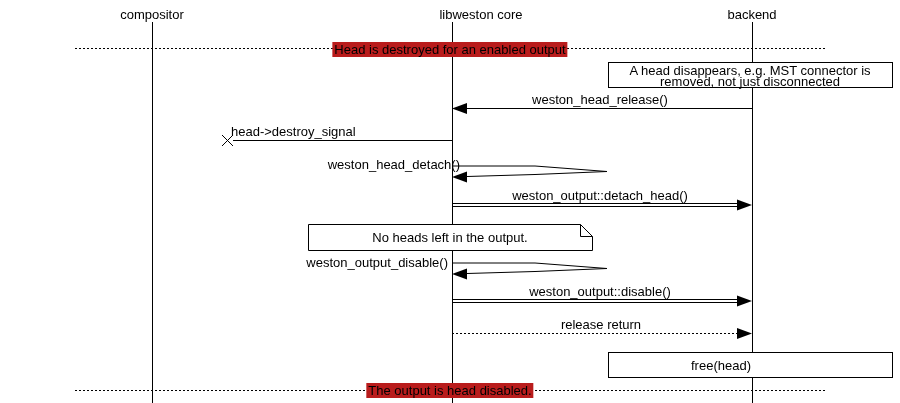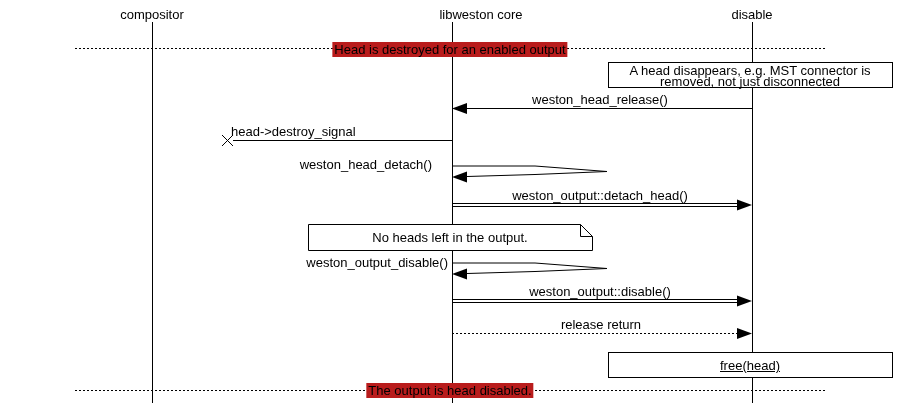--- a/index.html
+++ b/index.html
@@ -83,31 +83,31 @@
       <polygon points="752,333.5 737,328 737,339" fill="#000"></polygon>
     </g>
 
     <rect x="608.5" y="352.5" width="284" height="25" fill="#ffffff" stroke="#000" stroke-width="1"></rect>
 
     <line x1="75" y1="390.5" x2="825" y2="390.5" stroke="#000" stroke-width="1" stroke-dasharray="2,2"></line>
   </svg>
 
   <div class="lbl ctr" style="left:152px;top:7px;">compositor</div>
   <div class="lbl ctr" style="left:452px;top:7px;margin-left:29px;">libweston core</div>
-  <div class="lbl ctr" style="left:752px;top:7px;">disable</div>
+  <div class="lbl ctr" style="left:752px;top:7px;">backend</div>
 
   <div class="lbl ctr divlbl" style="left:450px;top:42px;">Head is destroyed for an enabled output</div>
   <div class="lbl ctr divlbl" style="left:450px;top:383px;">The output is head disabled.</div>
 
   <div class="lbl ctr" style="left:750px;top:63px;">A head disappears, e.g. MST connector is</div>
   <div class="lbl ctr" style="left:750px;top:74px;">removed, not just disconnected</div>
 
   <div class="lbl ctr" style="left:600px;top:92px;">weston_head_release()</div>
   <div class="lbl" style="left:231px;top:124px;">head-&gt;destroy_signal</div>
-  <div class="lbl" style="right:468px;top:157px;margin-left:16px;">weston_head_detach()</div>
+  <div class="lbl" style="right:440px;top:157px;margin-left:16px;">weston_head_detach()</div>
   <div class="lbl ctr" style="left:600px;top:188px;">weston_output::detach_head()</div>
   <div class="lbl ctr" style="left:450px;top:230px;">No heads left in the output.</div>
   <div class="lbl" style="right:452px;top:255px;">weston_output_disable()</div>
   <div class="lbl ctr" style="left:600px;top:284px;">weston_output::disable()</div>
   <div class="lbl ctr" style="left:601px;top:317px;">release return</div>
-  <div class="lbl ctr" style="left:750px;top:358px;text-decoration:underline;">free(head)</div>
+  <div class="lbl ctr" style="left:721px;top:358px;">free(head)</div>
 
 </div>
 
 </body></html>

